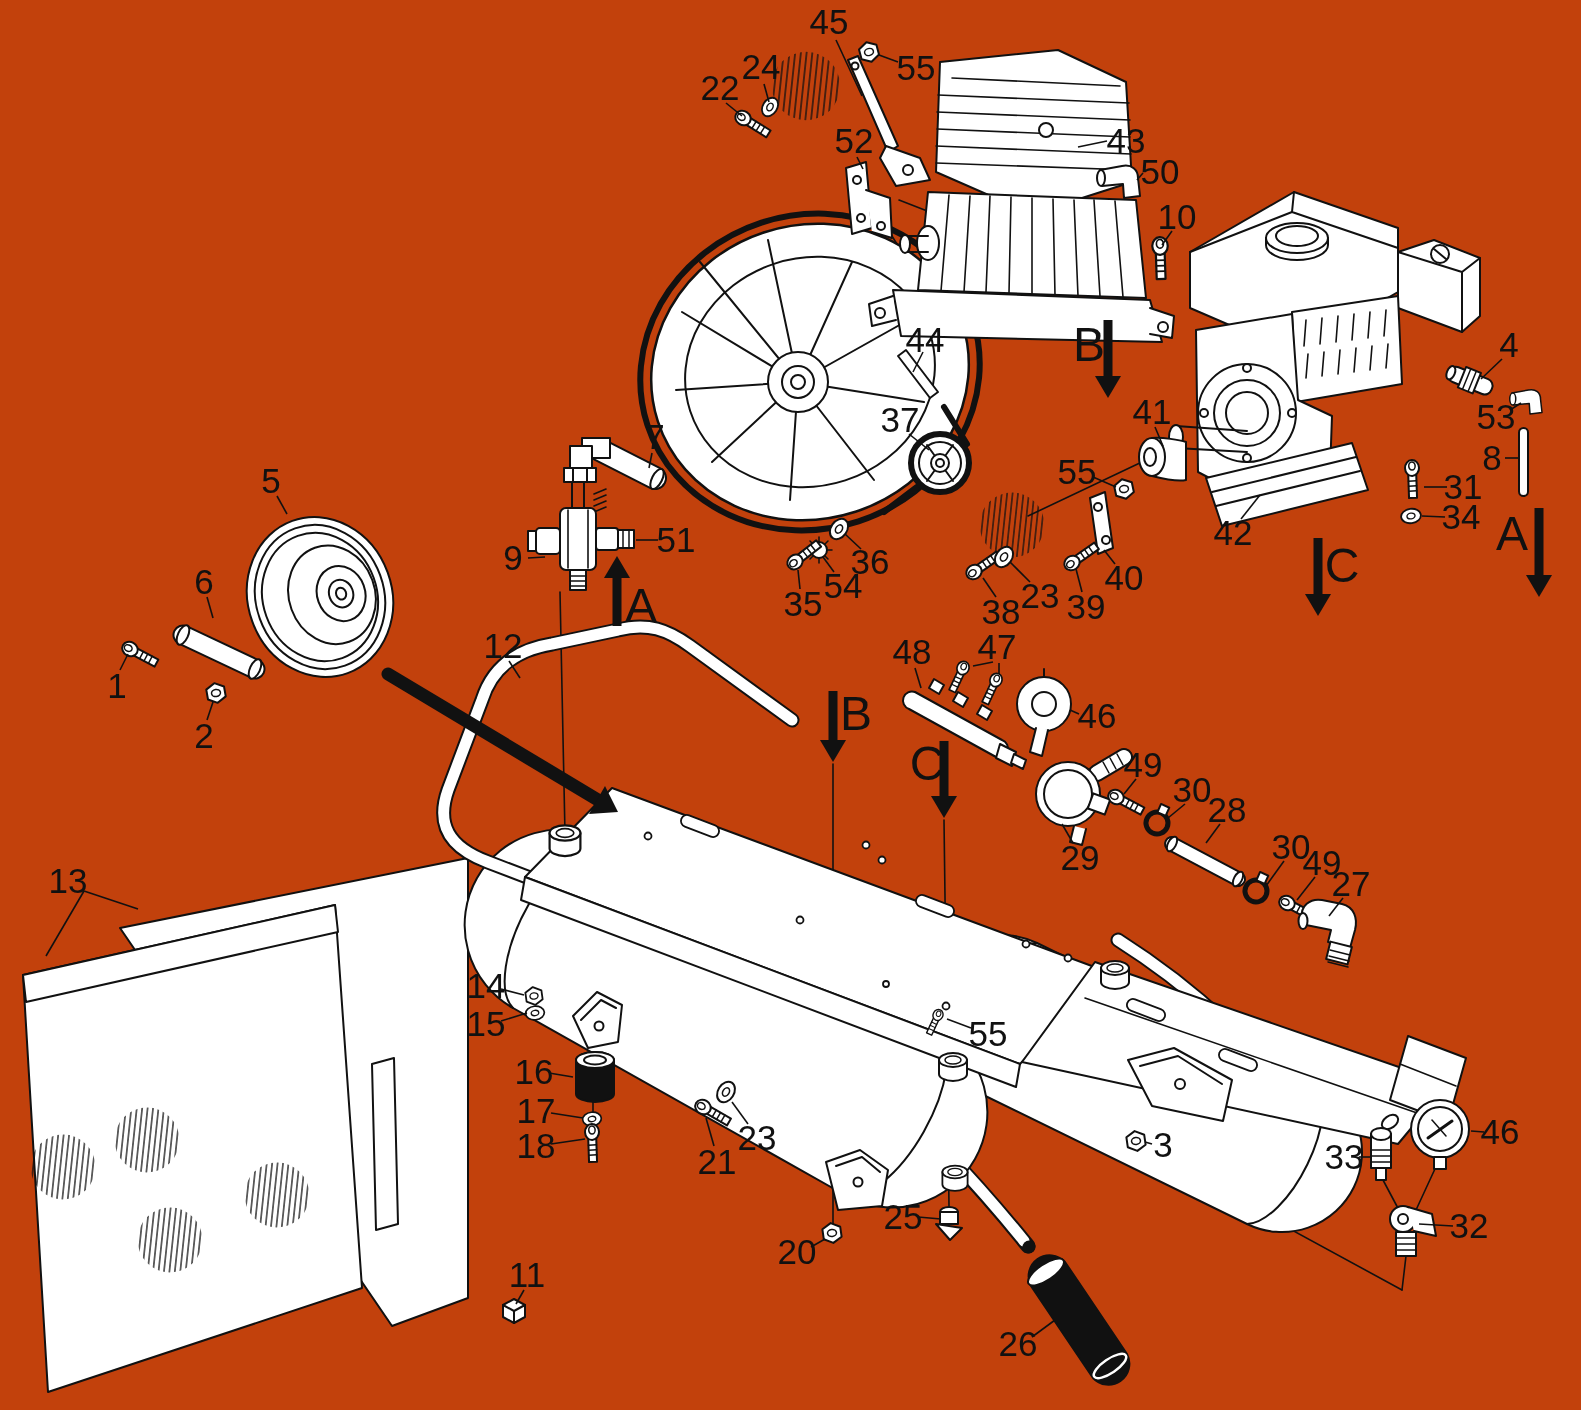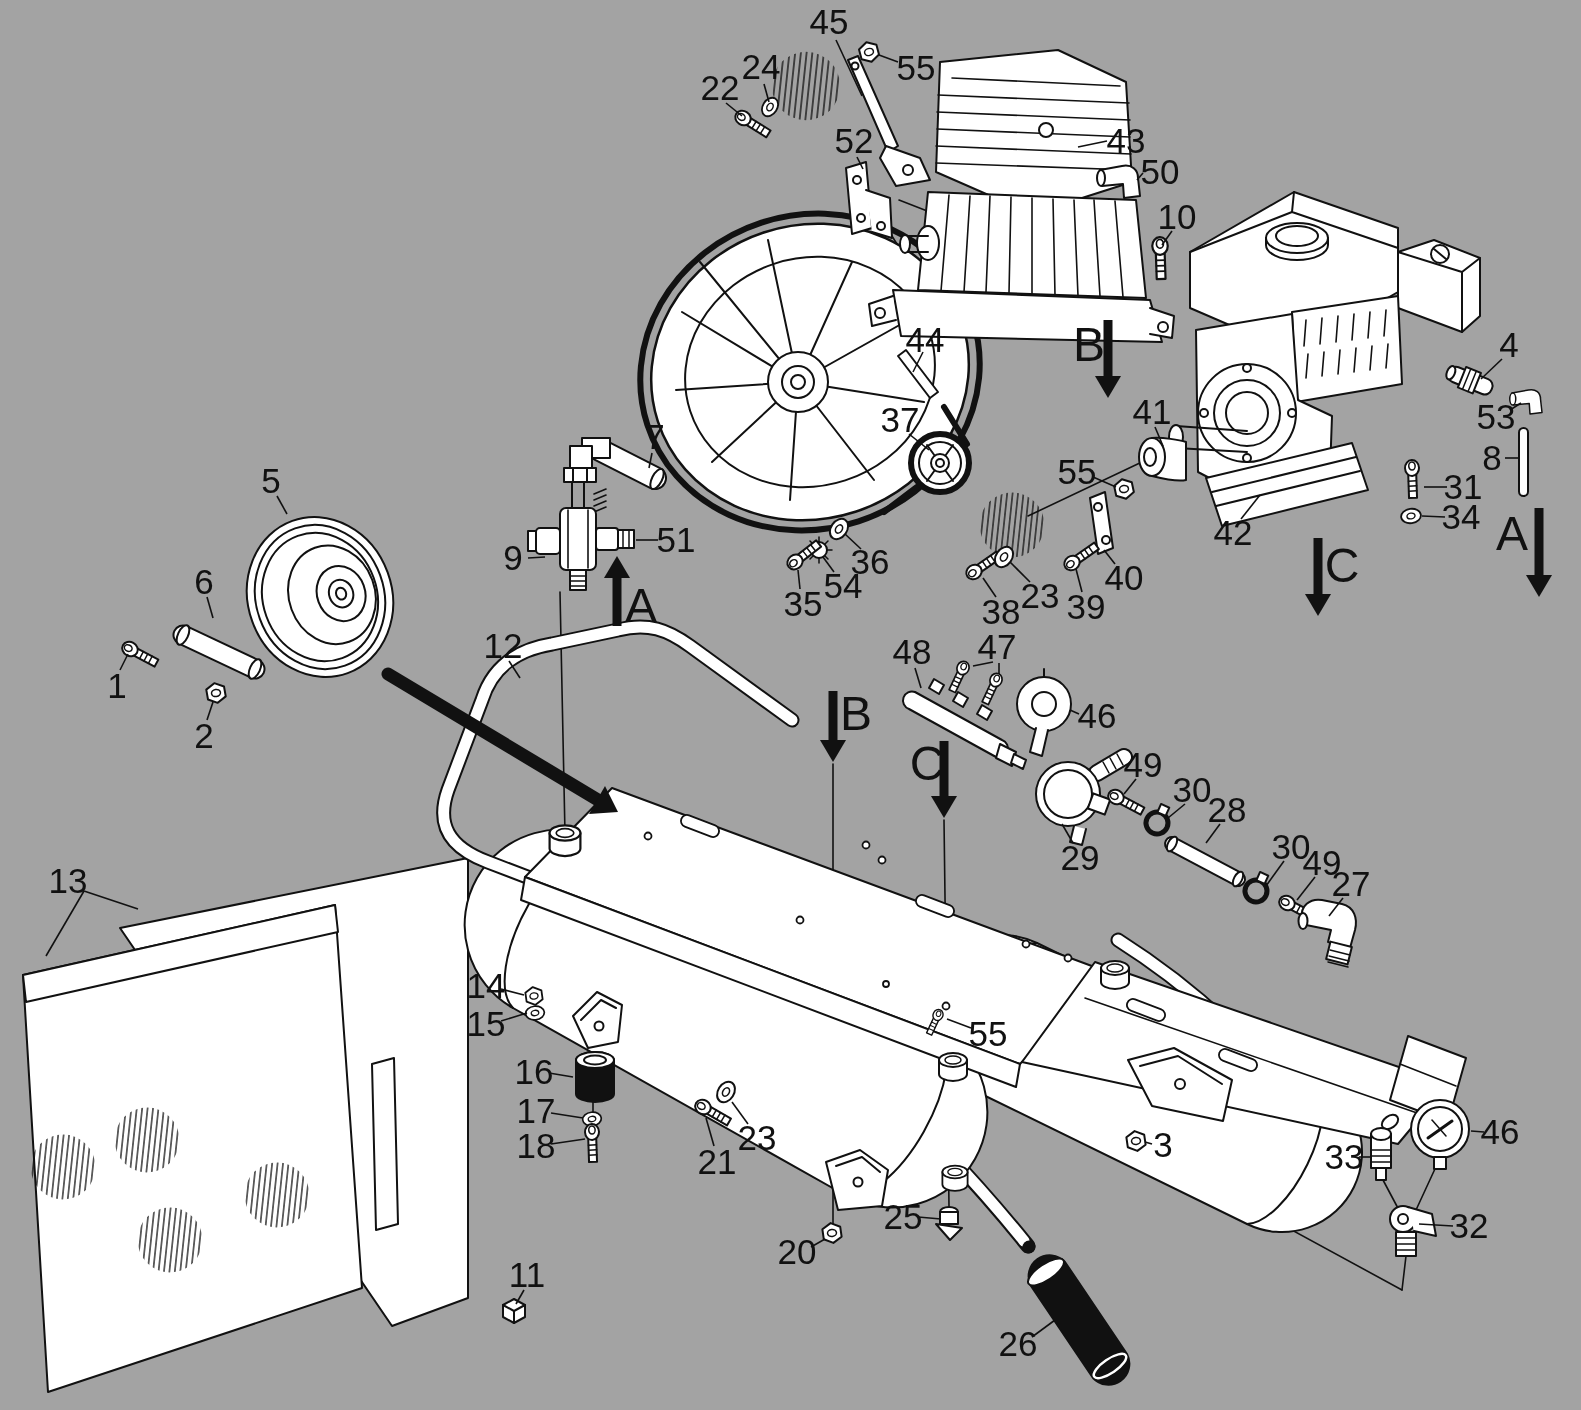--- a/index.html
+++ b/index.html
@@ -1,16 +1,16 @@
 <!DOCTYPE html>
 <html><head>
 <meta charset="utf-8">
 <style>
   html,body{margin:0;padding:0;background:#fff;}
-  .stage{width:1581px;height:1410px;position:relative;background:#a3a3a3;overflow:hidden;
+  .stage{width:1581px;height:1410px;position:relative;background:#c2410c;overflow:hidden;
          font-family:"Liberation Sans",sans-serif;}
   svg{position:absolute;left:0;top:0;}
   .callout{font-family:"Liberation Sans",sans-serif;font-size:35px;fill:#111;
            text-anchor:middle;stroke:none;}
   .dirlabel{font-family:"Liberation Sans",sans-serif;font-size:48px;fill:#111;
             text-anchor:middle;stroke:none;}
   .leader{stroke:#111;stroke-width:1.6;fill:none;}
   .dirshaft{stroke:#111;stroke-width:9;fill:none;}
   .dirhead{fill:#111;stroke:none;}
 </style>

